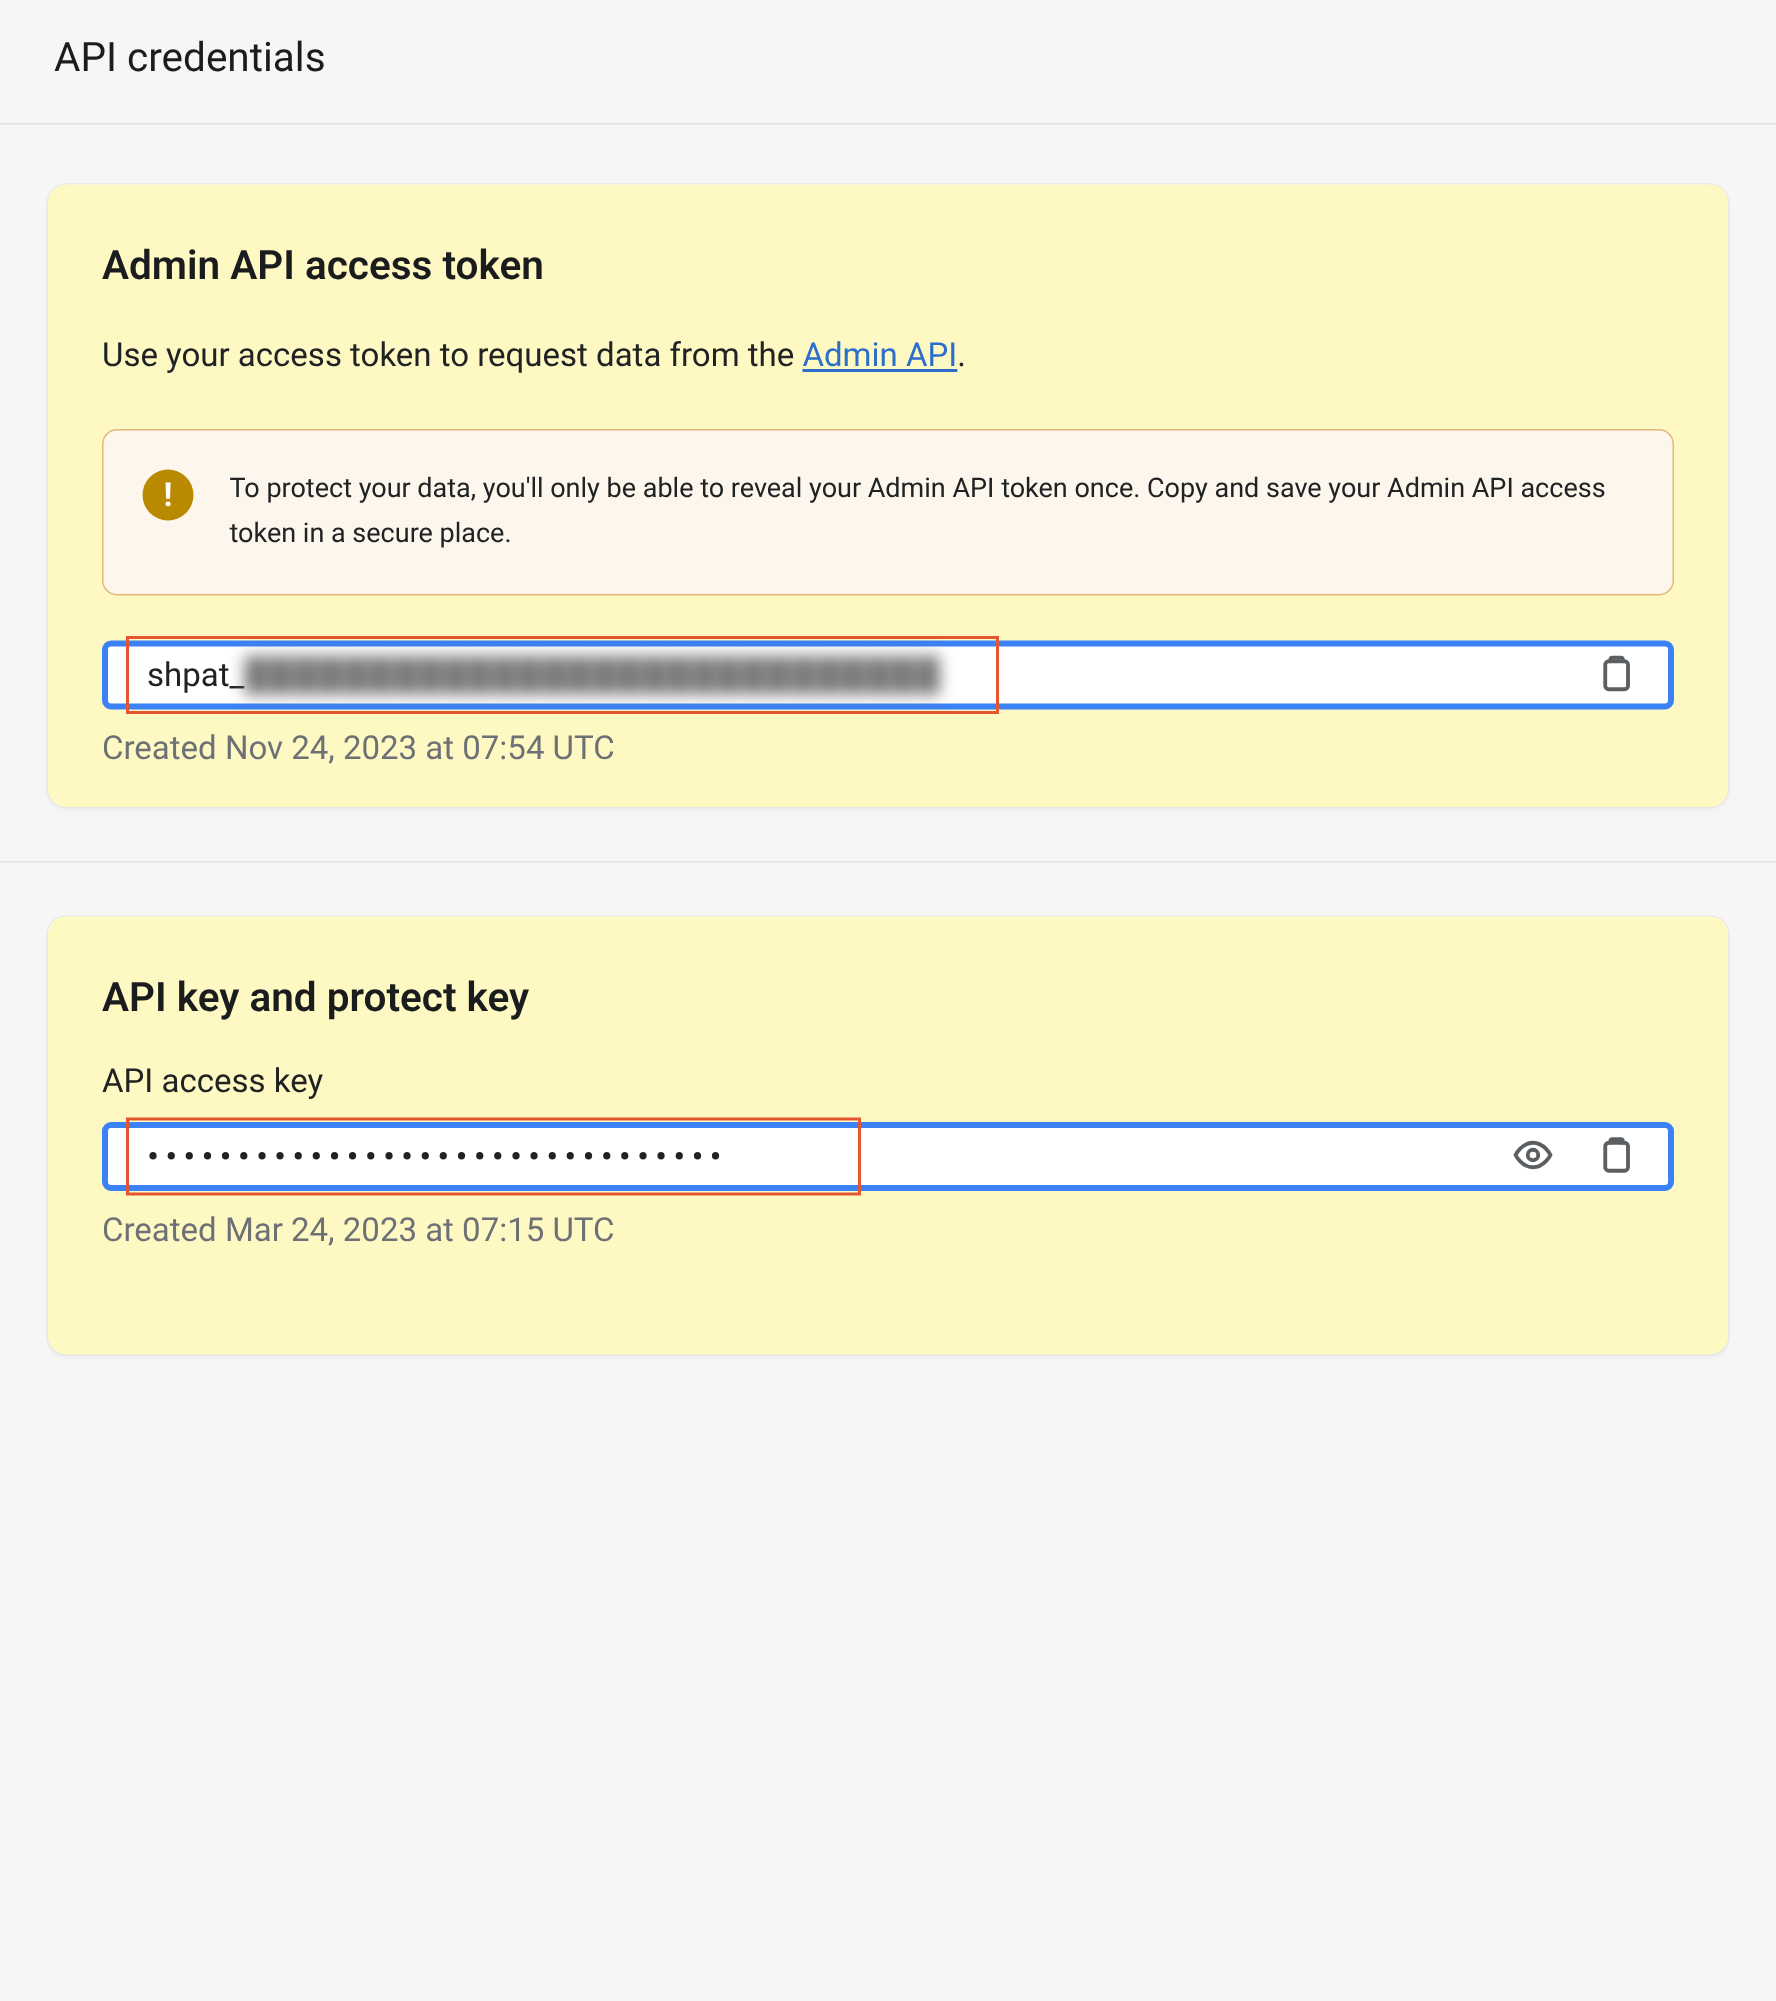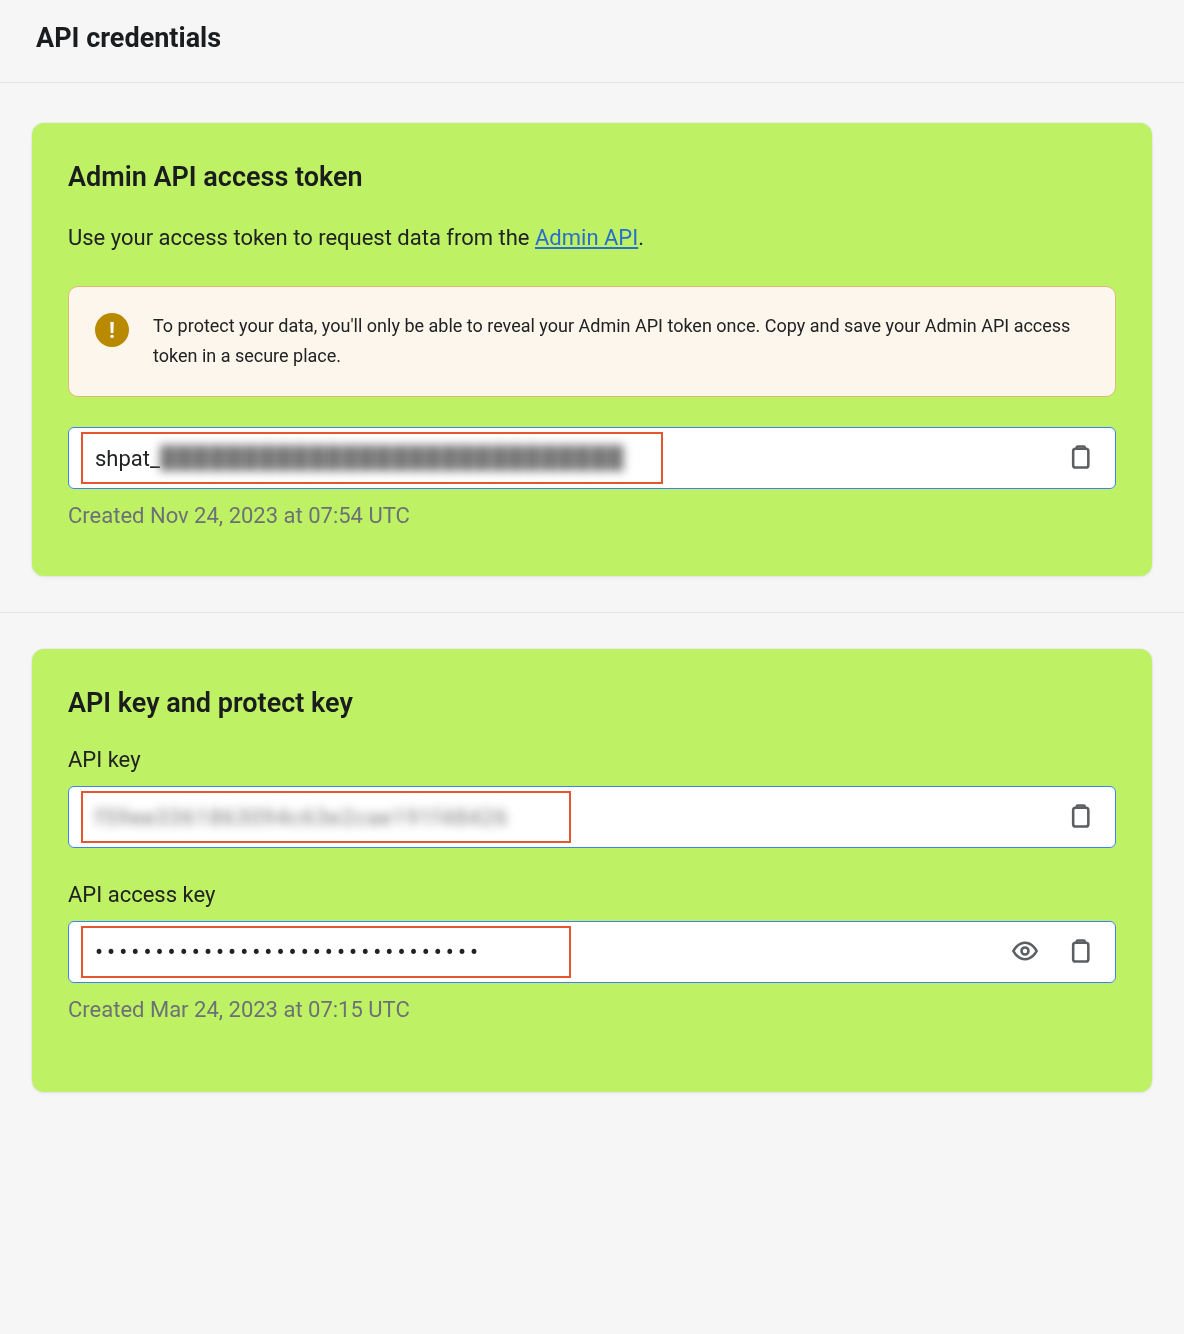--- a/index.html
+++ b/index.html
@@ -3,27 +3,27 @@
   <meta charset="utf-8">
   <style>
     * { box-sizing: border-box; margin: 0; padding: 0; }
     body {
       font-family: -apple-system, BlinkMacSystemFont, "Segoe UI", Roboto, Helvetica, Arial, sans-serif;
       background: #f6f6f7;
       width: 1184px;
       color: #202223;
     }
     .page-header { padding: 22px 36px 28px; }
-    .page-title { font-size: 27px; font-weight: 700; color: #1a1c1d; }
+    .page-title { font-size: 27px; font-weight: 400; color: #1a1c1d; }
     .divider { border: none; border-top: 1px solid #e1e3e5; margin: 0; }
     .card {
-      background: #bef264;
+      background: #fef9c3;
       border-radius: 12px;
       margin: 40px 32px 36px 32px;
-      padding: 38px 36px 38px;
+      padding: 38px 36px 16px;
       box-shadow: 0 0 0 1px rgba(0,0,0,.04), 0 2px 4px rgba(0,0,0,.04);
     }
     .card-title { font-size: 27px; font-weight: 600; color: #1a1c1d; margin-bottom: 28px; }
     .desc-line { font-size: 22px; color: #202223; margin-bottom: 32px; line-height: 1.5; }
     .link { color: #2c6ecb; text-decoration: underline; cursor: pointer; }
     .alert {
       display: flex;
       gap: 24px;
       background: #fdf6ec;
       border: 1px solid #e1b878;
@@ -40,23 +40,23 @@
       display: flex;
       align-items: center; justify-content: center;
       font-weight: 700;
       font-size: 22px;
       margin-top: 2px;
     }
     .alert-text { font-size: 18px; line-height: 1.65; color: #202223; }
     .field-wrap { margin-bottom: 10px; }
     .field-label { font-size: 22px; color: #202223; margin-bottom: 14px; display:block; }
     .field-box {
-      border: 1px solid #3b82f6;
+      border: 4px solid #3b82f6;
       border-radius: 6px;
-      height: 62px;
+      height: 46px;
       display: flex;
       align-items: center;
       padding: 0 8px 0 14px;
       position: relative;
       background: #fff;
     }
     .field-highlight {
       border: 2.5px solid #e4572e;
       height: 52px;
       display: flex;
@@ -124,38 +124,20 @@
     </div>
     <div class="created-text">Created Nov 24, 2023 at 07:54 UTC</div>
   </div>
 </div>
 
 <hr class="divider">
 
 <div class="card second">
   <h2 class="card-title">API key and protect key</h2>
 
-  <div class="field-wrap" style="margin-bottom:34px;">
-    <span class="field-label">API key</span>
-    <div class="field-box">
-      <div class="field-highlight">
-        <span class="blur-text">f59ee3361863094c63e2cae191f48426</span>
-      </div>
-      <div class="field-actions">
-        <button class="icon-btn" aria-label="copy">
-          <span>
-            <svg viewBox="0 0 24 24" fill="none" stroke="currentColor" stroke-width="2.2" stroke-linecap="round" stroke-linejoin="round">
-                <rect x="7" y="5" width="13" height="16" rx="2"></rect>
-                <path d="M10 5V4a1 1 0 0 1 1-1h5a1 1 0 0 1 1 1v1"></path>
-              </svg>
-          </span>
-        </button>
-      </div>
-    </div>
-  </div>
 
   <div class="field-wrap">
     <span class="field-label">API access key</span>
     <div class="field-box">
       <div class="field-highlight">
         <span class="dots-text">••••••••••••••••••••••••••••••••</span>
       </div>
       <div class="field-actions">
         <button class="icon-btn" aria-label="reveal">
           <span>

